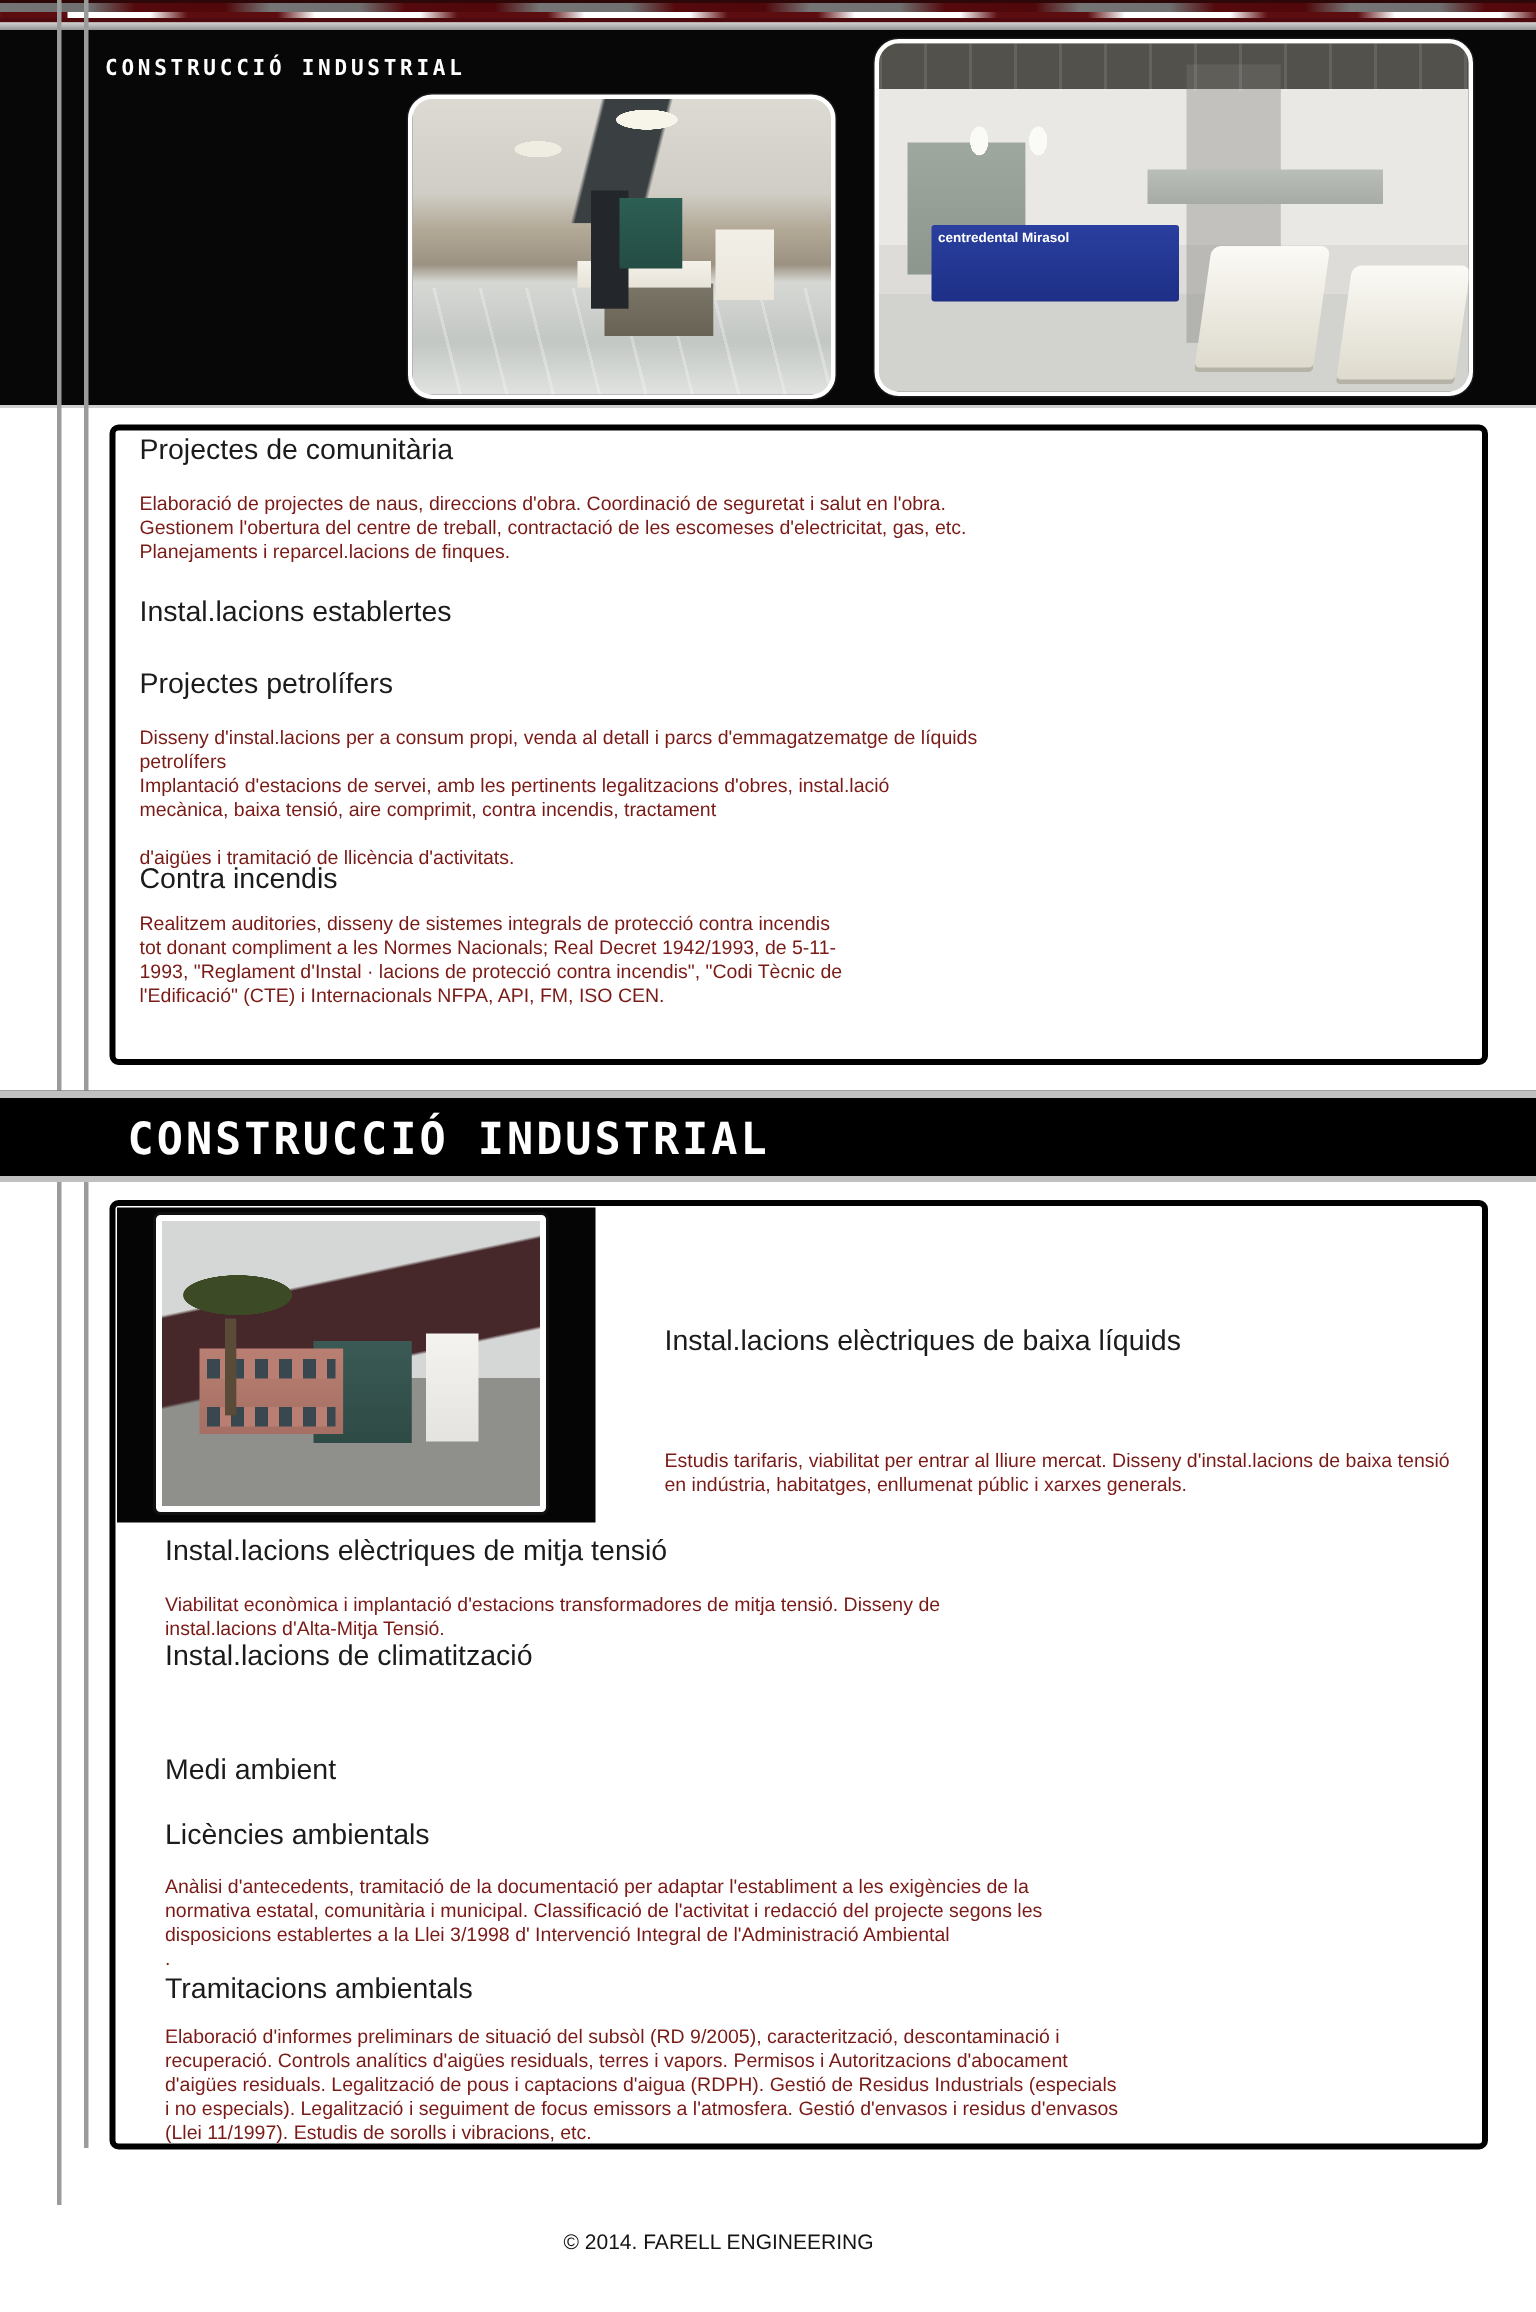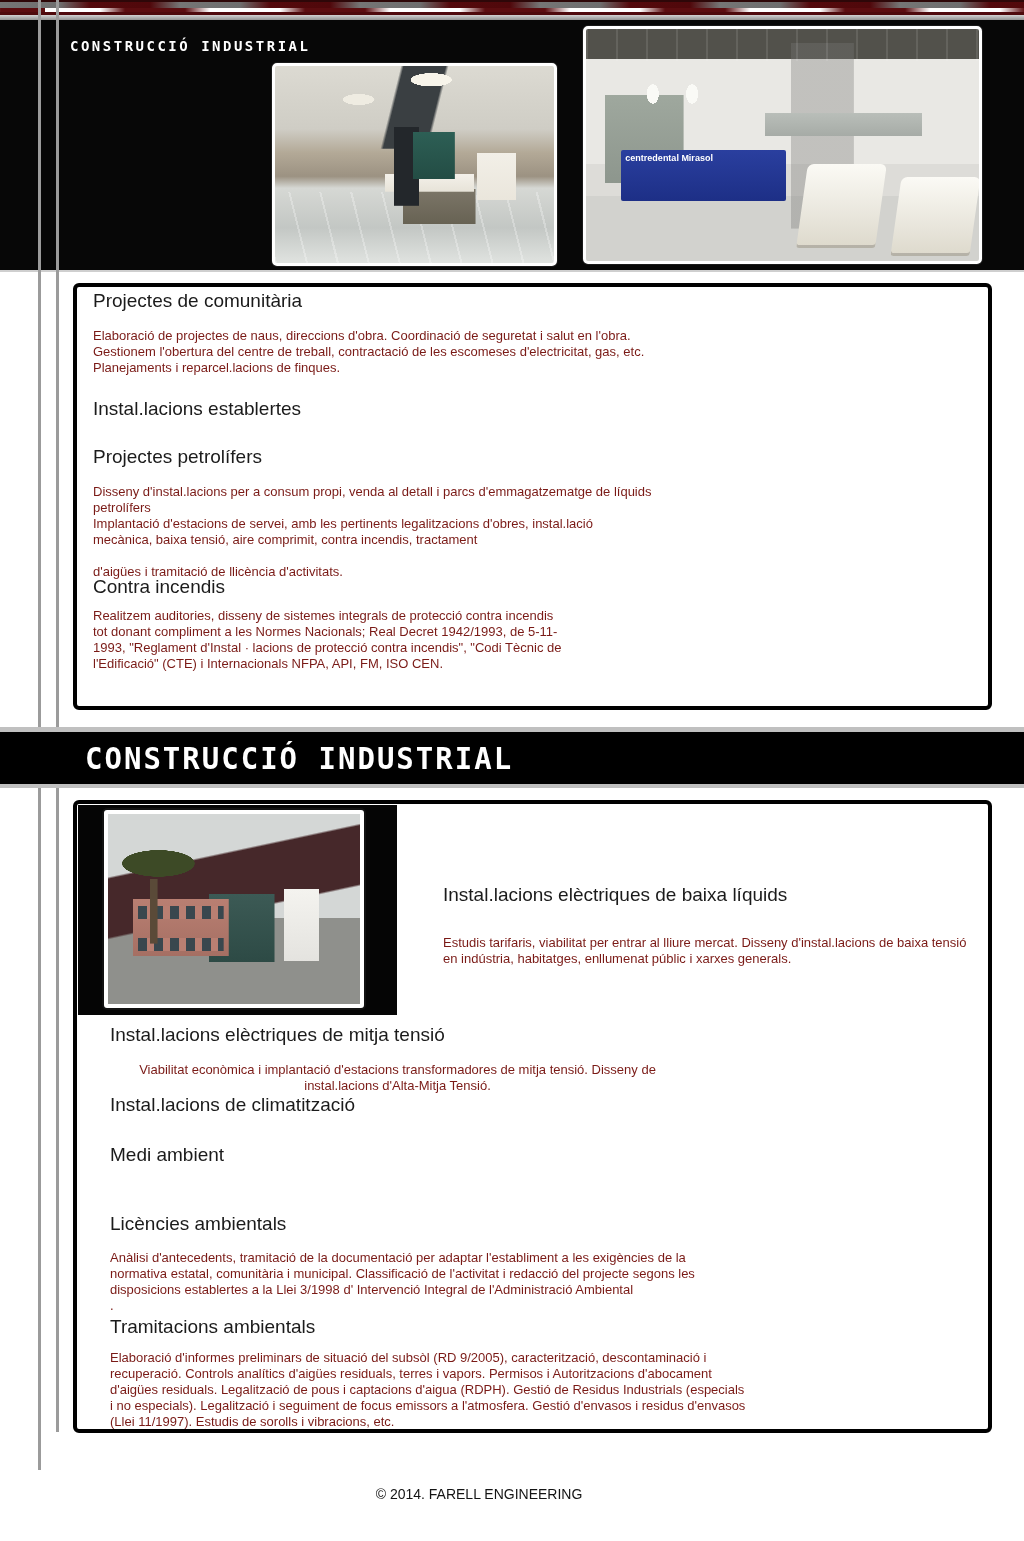--- a/index.html
+++ b/index.html
@@ -24,21 +24,21 @@
   #vline-inner{left:56px;height:1432px;}
 
   
   .header-black{position:absolute;left:0;top:20px;width:1024px;height:250px;background:#070707;
                 border-bottom:2px solid #cfcfcf;z-index:1;}
   .small-title{position:absolute;left:70px;top:18px;color:#ffffff;
                font-family:"DejaVu Sans Mono",monospace;font-weight:bold;font-size:14px;
                letter-spacing:2.5px;transform:scaleY(1.05);}
 
   
-  .photo{position:absolute;border:3px solid #ffffff;border-radius:5px;overflow:hidden;
+  .photo{position:absolute;border:3px solid #ffffff;border-radius:16px;overflow:hidden;
          box-shadow:0 0 0 1px #1a1a1a;}
   .photo-bare{position:absolute;border:4px solid #ffffff;overflow:hidden;box-shadow:0 0 0 2px #111111;}
 
   
   #photo-office{left:272px;top:63px;width:279px;height:197px;z-index:2;
     background:
       radial-gradient(ellipse 34px 11px at 56% 7%, #f7f4ea 0 60%, rgba(0,0,0,0) 61%),
       radial-gradient(ellipse 26px 9px at 30% 17%, #efece2 0 60%, rgba(0,0,0,0) 61%),
       linear-gradient(#2d5f55,#234c44) 58% 44%/15% 24% no-repeat,
       linear-gradient(#23272b,#23272b) 47% 52%/9% 40% no-repeat,
@@ -203,28 +203,28 @@
 
   <div class="banner">
     <div class="banner-title">CONSTRUCCIÓ INDUSTRIAL</div>
   </div>
 
   <div class="content-box" id="box-industrial"></div>
   <div class="black-rect"></div>
   <div class="photo-bare" id="photo-building-main"></div>
 
   <h2 class="h" style="left:443px;top:884px;">Instal.lacions elèctriques de baixa líquids</h2>
-  <p class="p" style="left:443px;top:935px;width:535px;">Estudis tarifaris, viabilitat per entrar al lliure mercat. Disseny d'instal.lacions de baixa tensió en indústria, habitatges, enllumenat públic i xarxes generals.</p>
+  <p class="p" style="left:443px;top:966px;width:535px;">Estudis tarifaris, viabilitat per entrar al lliure mercat. Disseny d'instal.lacions de baixa tensió en indústria, habitatges, enllumenat públic i xarxes generals.</p>
 
   <h2 class="h" style="left:110px;top:1024px;">Instal.lacions elèctriques de mitja tensió</h2>
-  <p class="p" style="left:110px;top:1062px;width:575px;text-align:center;">Viabilitat econòmica i implantació d'estacions transformadores de mitja tensió. Disseny de instal.lacions d'Alta-Mitja Tensió.</p>
+  <p class="p" style="left:110px;top:1062px;width:575px;">Viabilitat econòmica i implantació d'estacions transformadores de mitja tensió. Disseny de instal.lacions d'Alta-Mitja Tensió.</p>
 
   <h2 class="h" style="left:110px;top:1094px;">Instal.lacions de climatització</h2>
 
-  <h2 class="h" style="left:110px;top:1144px;">Medi ambient</h2>
+  <h2 class="h" style="left:110px;top:1170px;">Medi ambient</h2>
   <h2 class="h" style="left:110px;top:1213px;">Licències ambientals</h2>
   <p class="p" style="left:110px;top:1250px;width:635px;">Anàlisi d'antecedents, tramitació de la documentació per adaptar l'establiment a les exigències de la normativa estatal, comunitària i municipal. Classificació de l'activitat i redacció del projecte segons les disposicions establertes a la Llei 3/1998 d' Intervenció Integral de l'Administració Ambiental
 .</p>
 
   <h2 class="h" style="left:110px;top:1316px;">Tramitacions ambientals</h2>
   <p class="p" style="left:110px;top:1350px;width:640px;">Elaboració d'informes preliminars de situació del subsòl (RD 9/2005), caracterització, descontaminació i recuperació. Controls analítics d'aigües residuals, terres i vapors. Permisos i Autoritzacions d'abocament d'aigües residuals. Legalització de pous i captacions d'aigua (RDPH). Gestió de Residus Industrials (especials i no especials). Legalització i seguiment de focus emissors a l'atmosfera. Gestió d'envasos i residus d'envasos (Llei 11/1997). Estudis de sorolls i vibracions, etc.</p>
 
   <div class="photo-bare" id="photo-factory-tree"></div>
   <div class="photo-bare" id="photo-factory-sky"></div>
 

